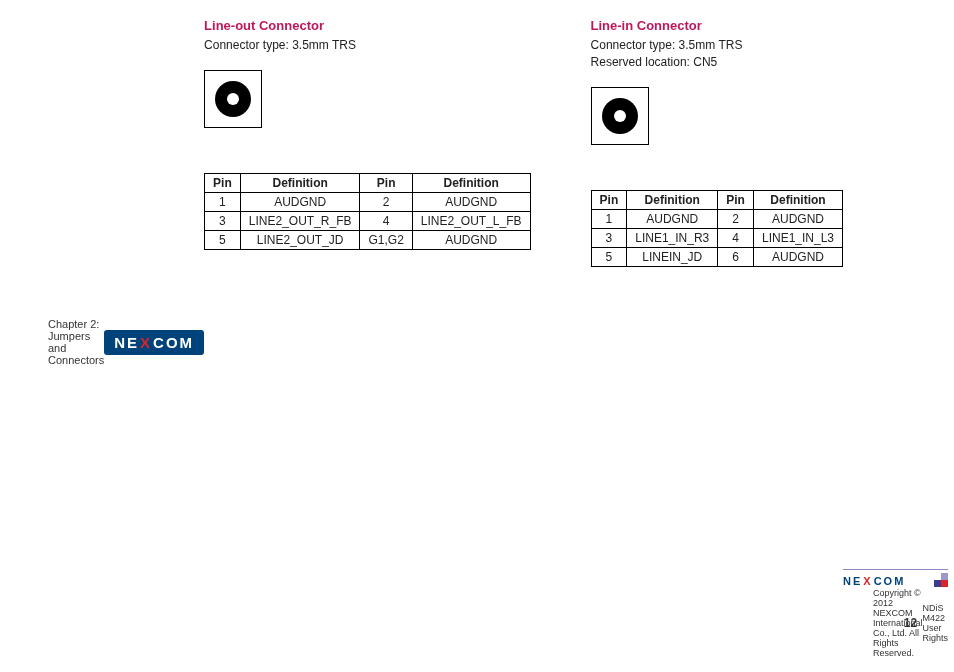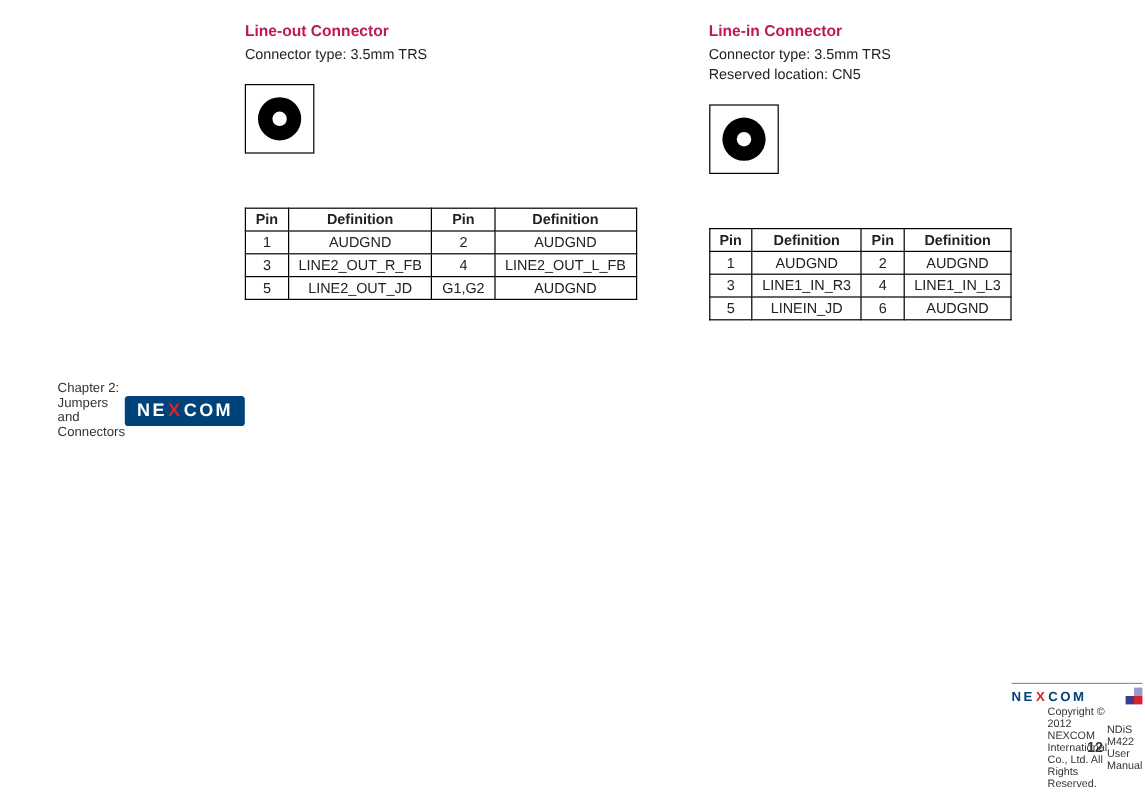--- a/index.html
+++ b/index.html
@@ -299,16 +299,16 @@
         </div>
         <div style="display:flex;flex-direction:column;">
           <div class="px px-lblue"></div>
           <div class="px px-red"></div>
         </div>
       </div>
     </div>
     <div class="ftr-bottom">
       <div>Copyright © 2012 NEXCOM International Co., Ltd. All Rights Reserved.</div>
       <div class="page-no">12</div>
-      <div>NDiS M422 User Manual</div>
+      <div>NDiS M422 User Rights</div>
     </div>
   </div>
 </div>
 
 </body></html>

